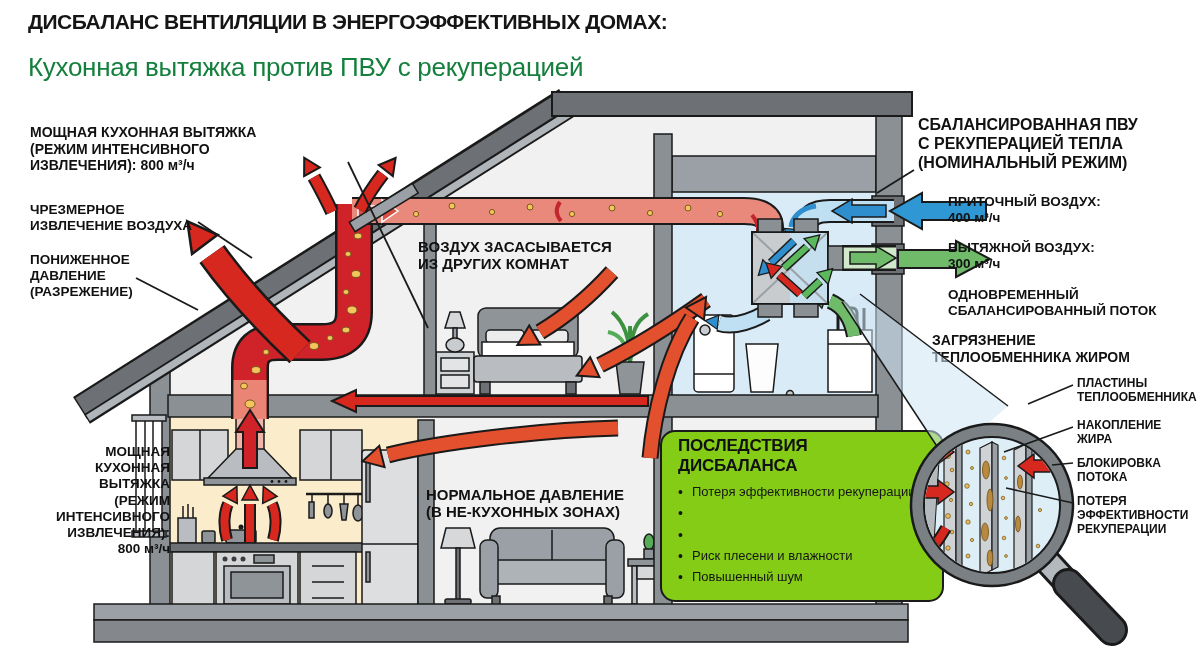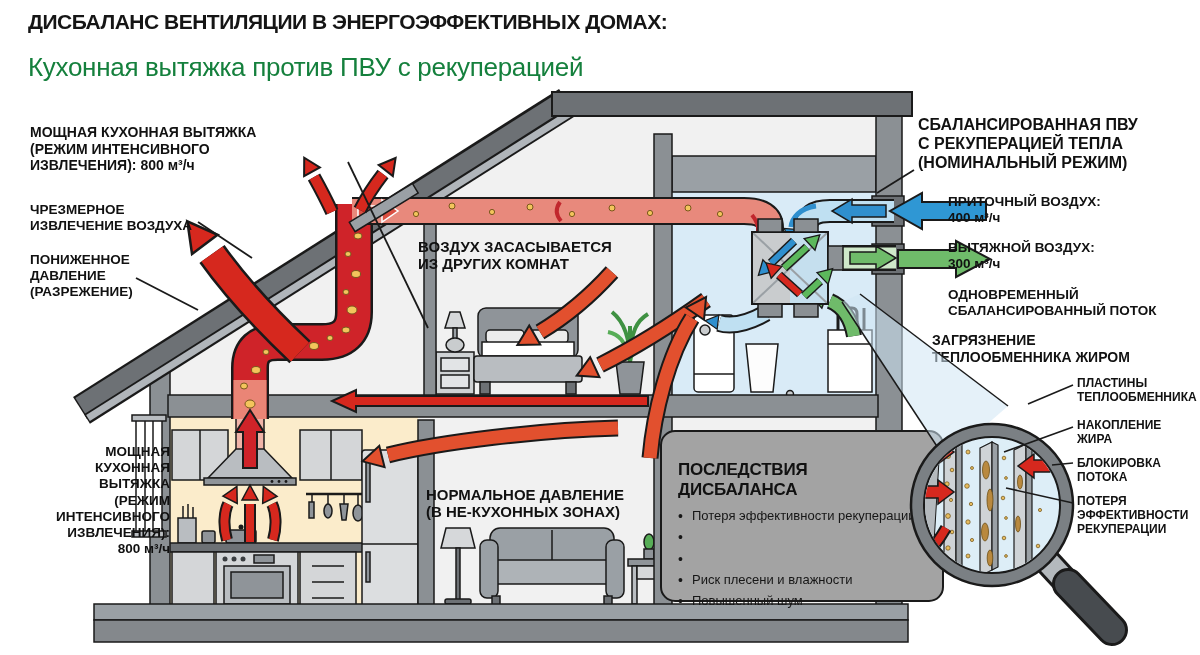--- a/index.html
+++ b/index.html
@@ -12,23 +12,23 @@
          color:#151515;letter-spacing:-0.5px;white-space:nowrap;z-index:2;}
   .subtitle{position:absolute;left:28px;top:52px;width:1100px;font-size:26px;font-weight:normal;
          color:#15803d;letter-spacing:-0.3px;z-index:2;}
   .lbl{position:absolute;font-weight:bold;color:#111;white-space:pre-line;line-height:1.18;z-index:2;}
   .s17{font-size:14px;margin-top:6px;}
   .s15{font-size:15px;line-height:1.15;}
   .s14{font-size:13.5px;line-height:1.2;}
   .s12{font-size:12px;line-height:1.18;}
   .ctr{text-align:left;}
   .rgt{text-align:right;}
-  .consequences{position:absolute;left:660px;top:430px;width:284px;height:172px;background:#a3a3a3;
+  .consequences{position:absolute;left:660px;top:430px;width:284px;height:172px;background:#84cc16;
          border:2.5px solid #1a1a1a;border-radius:15px;box-sizing:border-box;
-         padding:28px 12px 8px 16px;z-index:1;}
+         padding:4px 12px 8px 16px;z-index:1;}
   .ctitle{font-size:17px;font-weight:bold;color:#111;margin-bottom:8px;letter-spacing:-0.2px;}
   .citem{display:flex;font-size:13px;color:#161616;line-height:1.28;margin-bottom:4.5px;}
   .citem .dot{width:14px;flex:0 0 14px;font-size:14px;line-height:1.2;}
   .citem .ctxt{white-space:pre-line;}
 </style>
 </head>
 <body>
 
 <div class="stage">
 

